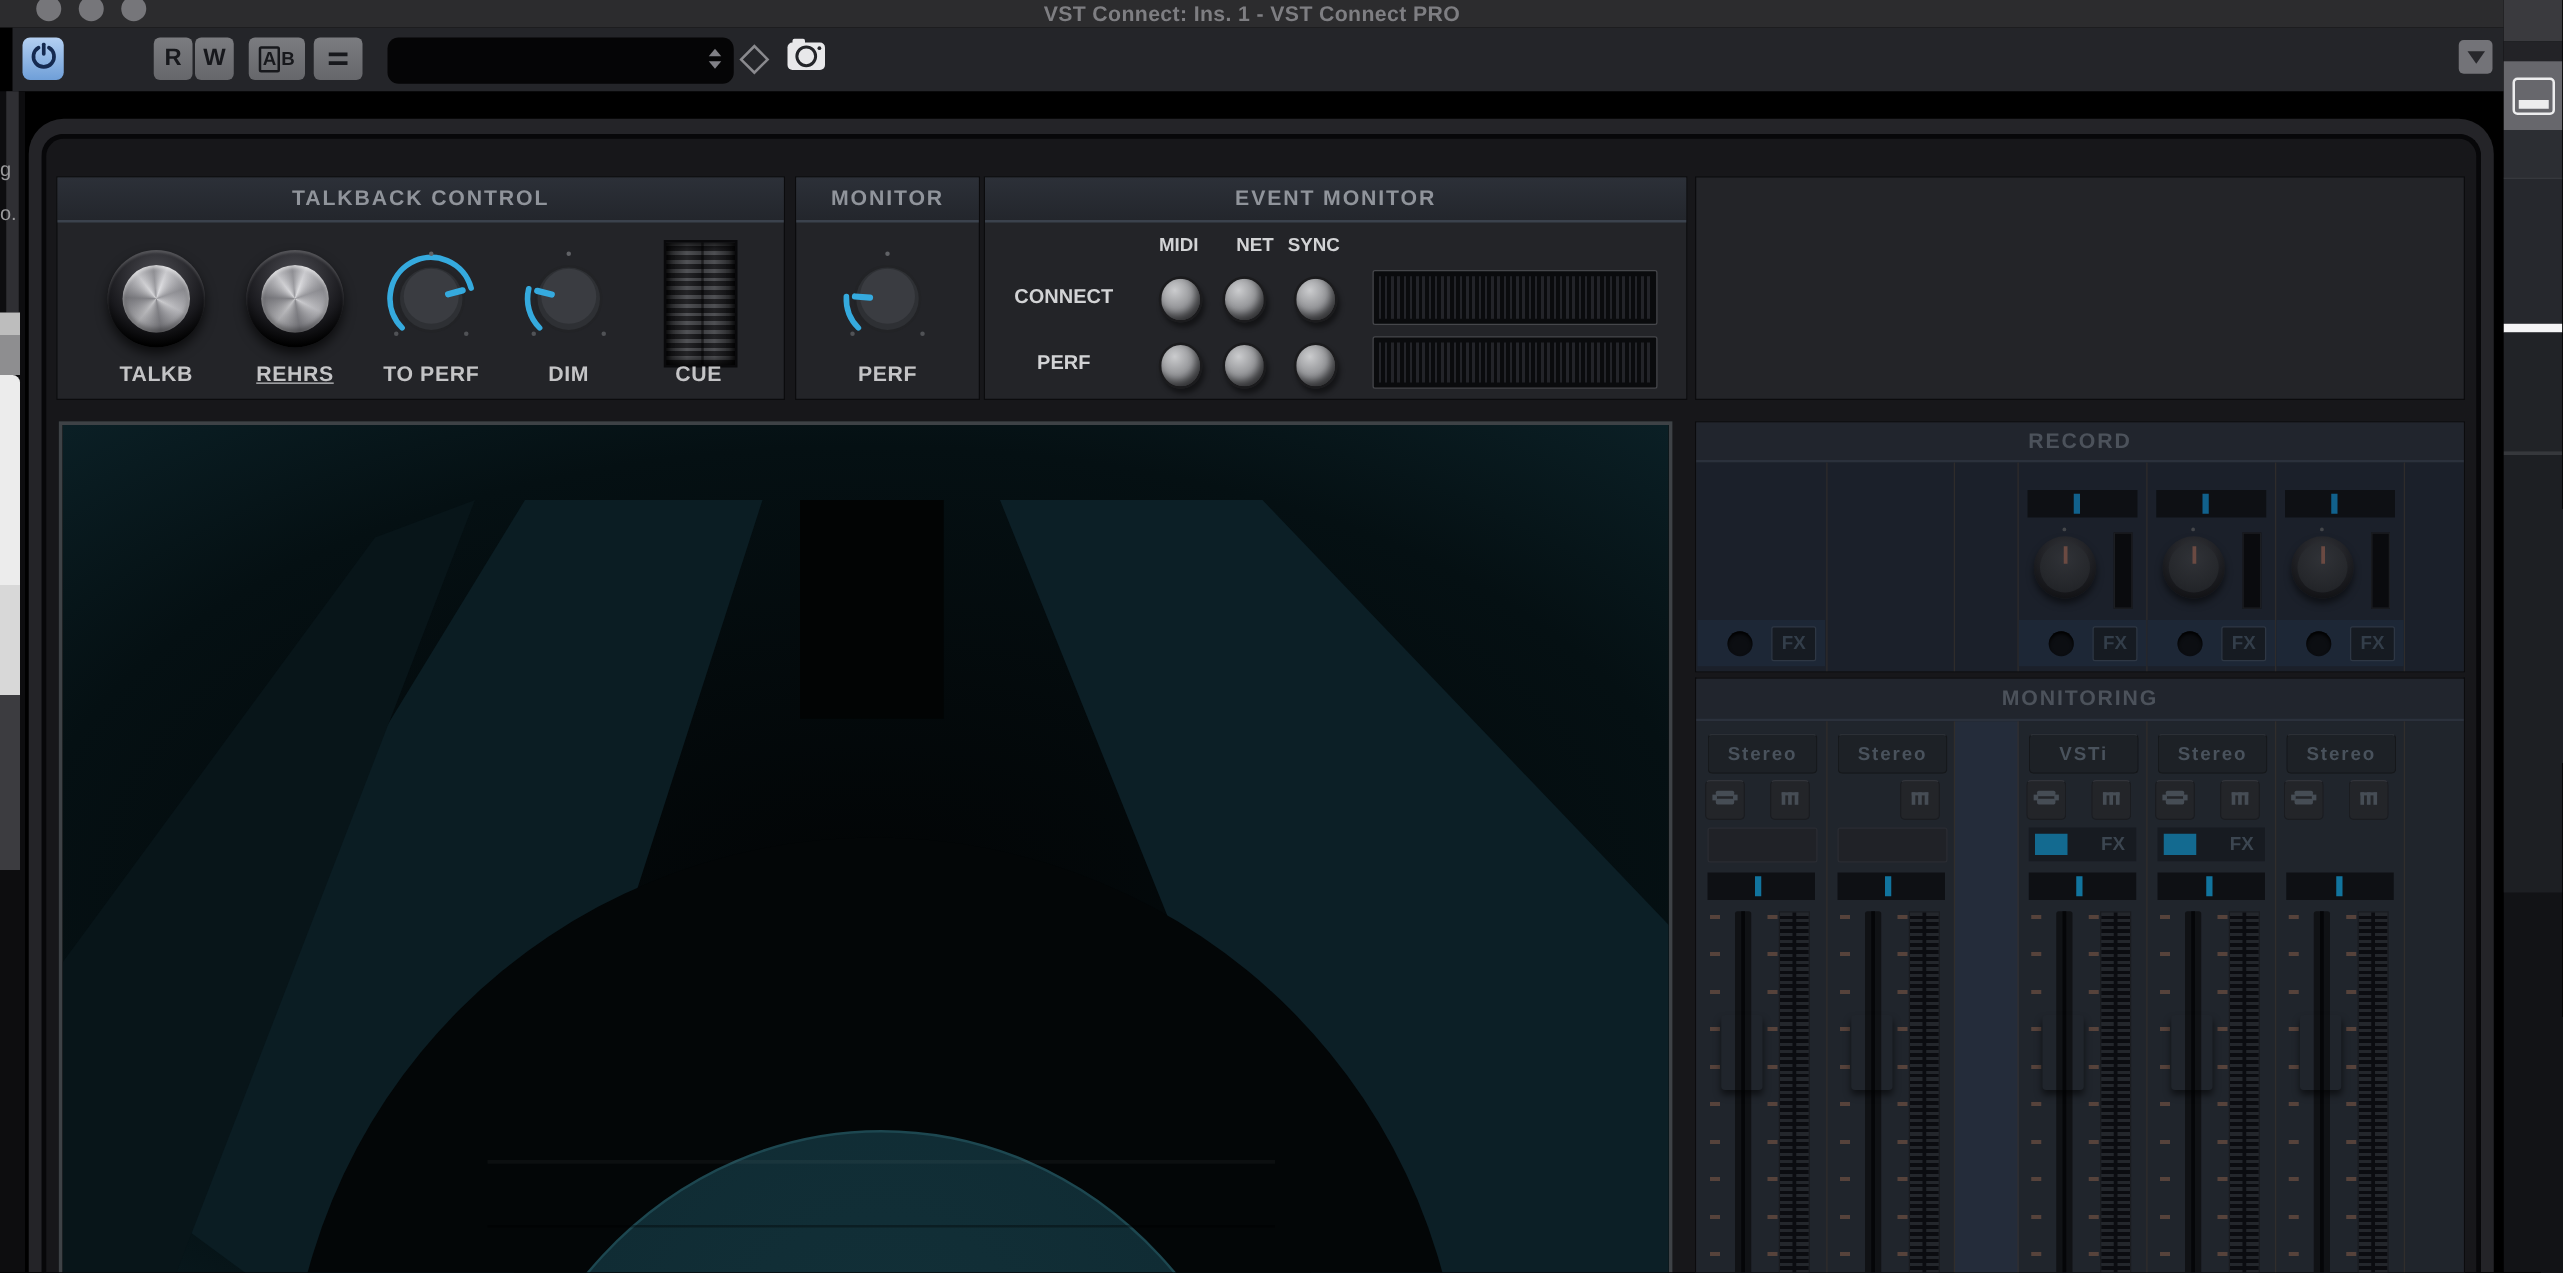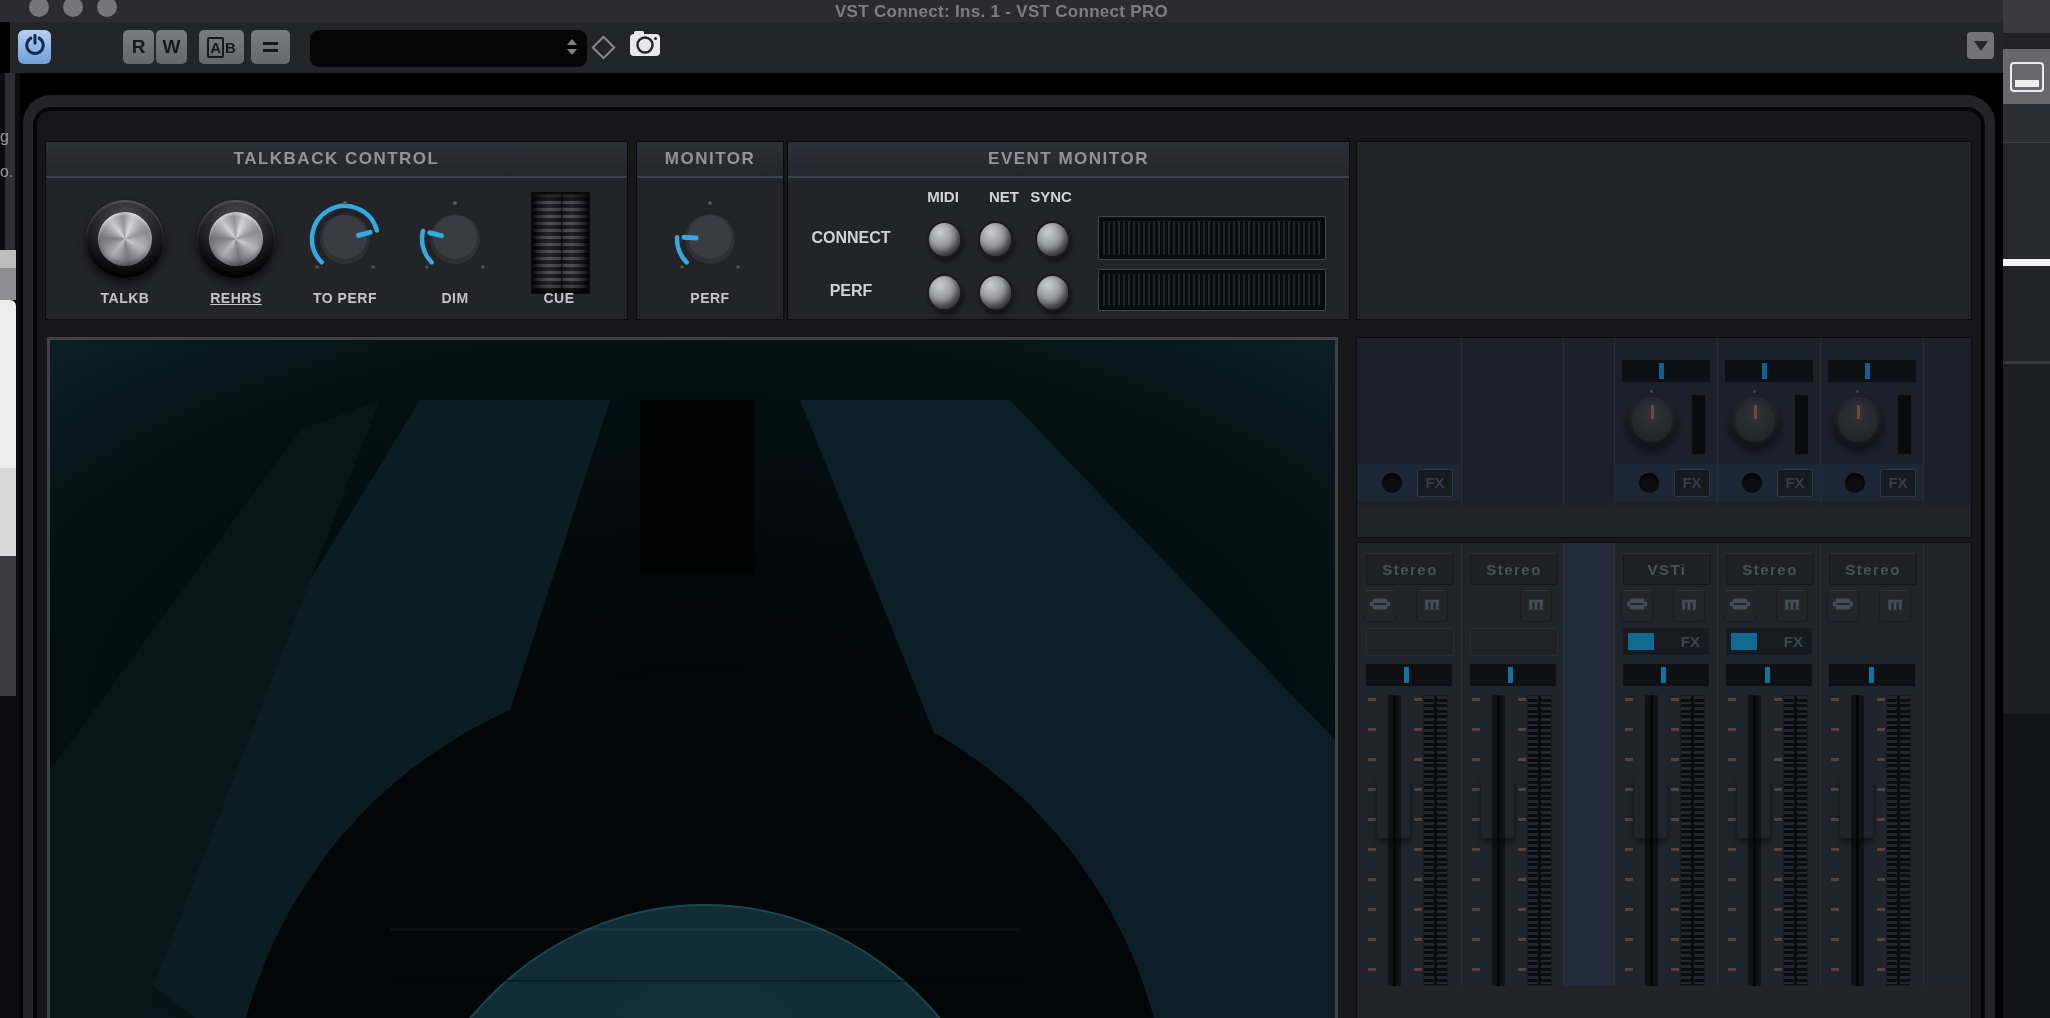--- a/index.html
+++ b/index.html
@@ -53,21 +53,21 @@
   
   .knob-big{width:78px;height:78px;border-radius:50%;
     background:radial-gradient(circle at 50% 28%,#4e4e54,#19191d 58%,#000 80%);
     box-shadow:0 5px 9px rgba(0,0,0,.65),inset 0 2px 2px rgba(255,255,255,.18);
     display:flex;align-items:center;justify-content:center;}
   .knob-big .face{width:54px;height:54px;border-radius:50%;
     background:conic-gradient(from 20deg,#ececee,#a9a9ad 14%,#e6e6e8 27%,#98989c 42%,#dededf 55%,#929296 70%,#e8e8ea 84%,#a5a5a9 93%,#ececee),
     radial-gradient(circle at 50% 35%,#f4f4f5,#bdbdc0 70%);background-blend-mode:multiply;
     box-shadow:inset 0 2px 3px rgba(255,255,255,.6),inset 0 -3px 4px rgba(0,0,0,.35);}
   .knob-sm{width:80px;height:80px;}
-  .ctl-label{color:#c4c4c6;font-size:14px;font-weight:bold;text-align:center;letter-spacing:.5px;}
+  .ctl-label{color:#c4c4c6;font-size:17px;font-weight:bold;text-align:center;letter-spacing:.5px;}
 
   
   .cue-wheel{width:55px;height:98px;border:2px solid #09090b;background:
     linear-gradient(90deg,rgba(0,0,0,.55),rgba(255,255,255,.06) 30%,rgba(0,0,0,.15) 50%,rgba(255,255,255,.05) 70%,rgba(0,0,0,.55)),
     repeating-linear-gradient(180deg,#46474b 0 3px,#17171a 3px 7px);
     box-shadow:inset 0 3px 6px rgba(0,0,0,.7),inset 0 -3px 6px rgba(0,0,0,.7);position:relative;}
   .cue-wheel::after{content:"";position:absolute;left:50%;top:0;bottom:0;width:2px;background:rgba(0,0,0,.5);}
 
   
   .ev-col-label,.ev-row-label{color:#d2d3d5;font-weight:bold;}
@@ -330,20 +330,21 @@
       <polygon points="0,430 250,90 330,60 90,681 0,681" fill="#081519"></polygon>
       <circle cx="650" cy="800" r="470" fill="#030607"></circle>
       <rect x="590" y="60" width="115" height="175" fill="#020404"></rect>
       <ellipse cx="655" cy="905" rx="315" ry="340" fill="url(#domeGrad)" stroke="#1d4750" stroke-width="2"></ellipse>
       <rect x="340" y="588" width="630" height="3" fill="rgba(255,255,255,0.04)"></rect>
       <rect x="340" y="640" width="630" height="2" fill="rgba(0,0,0,0.35)"></rect>
     </svg>
   </div>
 
   <div class="abs sec" style="left:1356px;top:337px;width:614px;height:199px;">
+    <div class="sec-hd dim" style="height:30px;">RECORD</div>
     <div class="sec-bd rm-body" style="height:167px;">
       <div class="abs vsep" style="left:104px;"></div>
       <div class="abs vsep" style="left:206px;"></div>
       <div class="abs vsep" style="left:257px;"></div>
       <div class="abs vsep" style="left:360px;"></div>
       <div class="abs vsep" style="left:463px;"></div>
       <div class="abs vsep" style="left:566px;"></div>
 
       <div class="abs fxrow" style="left:1px;top:126px;width:102px;height:37px;">
         <div class="rec-led" style="margin-left:24px;"></div>
@@ -405,20 +406,21 @@
           <div class="rec-led" style="margin-left:24px;"></div>
           <div class="fx-btn" style="margin-left:15px;width:34px;height:26px;">
               <span>FX</span>
             </div>
         </div>
       </div>
     </div>
   </div>
 
   <div class="abs sec" style="left:1356px;top:542px;width:614px;height:476px;border-bottom:none;">
+    <div class="sec-hd dim" style="height:32px;">MONITORING</div>
     <div class="sec-bd rm-body" style="height:443px;background:#20252c;">
       <div class="abs spacer-col" style="left:207px;top:0;width:51px;height:443px;"></div>
       <div class="abs vsep" style="left:104px;"></div>
       <div class="abs vsep" style="left:206px;"></div>
       <div class="abs vsep" style="left:257px;"></div>
       <div class="abs vsep" style="left:360px;"></div>
       <div class="abs vsep" style="left:463px;"></div>
       <div class="abs vsep" style="left:566px;"></div>
 
       <div class="abs" style="left:1px;top:0;width:102px;height:443px;">

